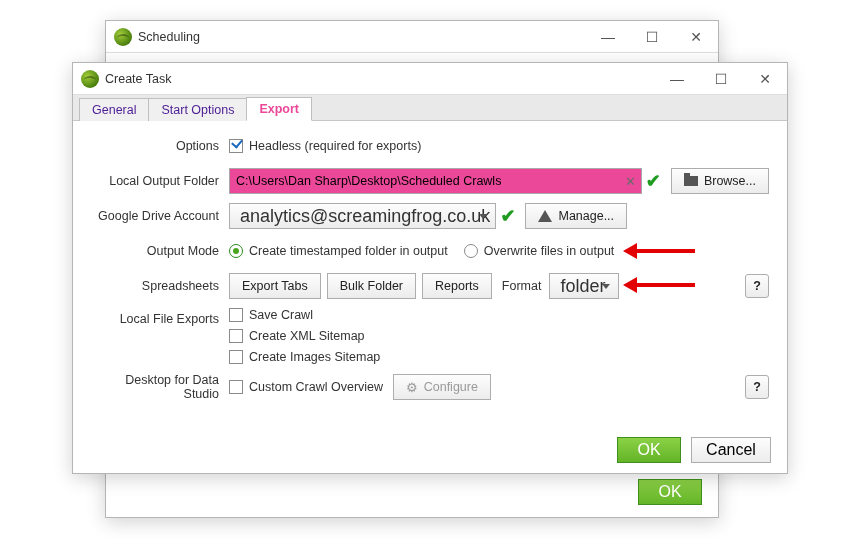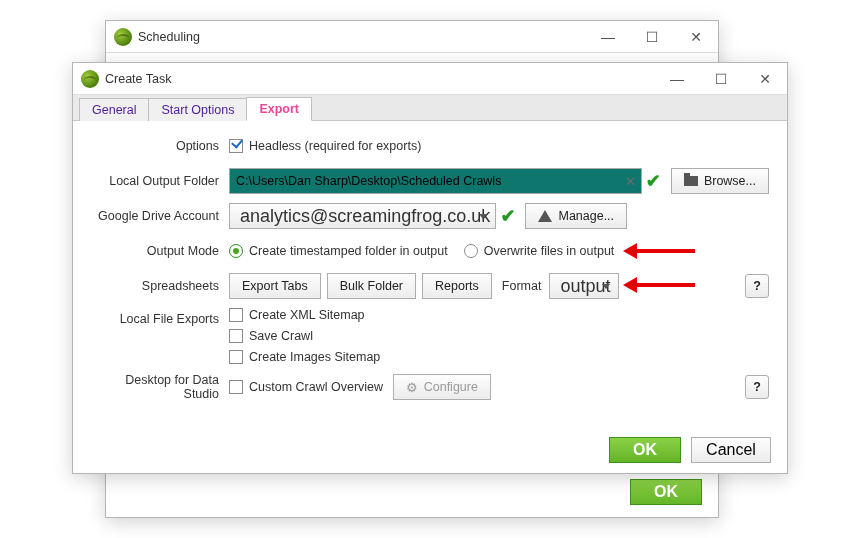--- a/index.html
+++ b/index.html
@@ -50,37 +50,37 @@
 
   .content { padding: 12px 18px 0 18px; font-size: 12.5px; color:#333; }
 
   .row { display:flex; align-items:center; margin-bottom: 9px; min-height:26px; }
   .row .label { width: 138px; text-align:right; padding-right:10px; color:#333; }
   .row.tall { align-items:flex-start; }
   .row.tall .label { padding-top:4px; }
 
   .txt {
     height:26px; border:1px solid #a9a9a9; padding:0 6px; font-size:12.5px;
-    background:#0f766e; flex:1;
+    background:#ec4899; flex:1;
   }
   .txt-wrap { position:relative; flex:1; display:flex; }
   .clear-x {
     position:absolute; right:6px; top:50%; transform:translateY(-50%);
     color:#6b6b6b; font-size:13px; cursor:default;
   }
 
   .btn {
     height:26px; padding:0 12px; border:1px solid #adadad;
     background:linear-gradient(#fdfdfd,#ececec); font-size:12.5px; cursor:default;
     display:inline-flex; align-items:center; gap:6px; color:#222;
   }
   .btn:disabled, .btn.disabled { color:#9a9a9a; }
   .btn-ok {
-    height:26px; width:72px; border:1px solid #3f8f1a;
-    background:linear-gradient(#8bd146,#64b428); color:#fff; font-weight:700;
+    height:26px; width:64px; border:1px solid #3f8f1a;
+    background:linear-gradient(#8bd146,#64b428); color:#fff; font-weight:400;
     display:inline-flex; align-items:center; justify-content:center;
   }
   .btn-cancel {
     height:26px; width:80px; border:1px solid #adadad;
     background:linear-gradient(#fdfdfd,#ececec);
     display:inline-flex; align-items:center; justify-content:center;
   }
 
   .combo {
     height:26px; border:1px solid #adadad; background:linear-gradient(#fdfdfd,#ececec);
@@ -224,36 +224,36 @@
       <div class="label">Spreadsheets</div>
       <span class="btn">Export Tabs</span>
       <span style="width:6px"></span>
       <span class="btn">Bulk Folder</span>
       <span style="width:6px"></span>
       <span class="btn">Reports</span>
       <span style="width:10px"></span>
       <span>Format</span>
       <span style="width:8px"></span>
       <span class="combo" style="min-width:70px">
-        <span>output</span>
+        <span>folder</span>
       </span>
       <span style="flex:1"></span>
       <span class="help">?</span>
     </div>
 
     <div class="row tall">
       <div class="label">Local File Exports</div>
       <div style="flex:1">
         <div style="display:flex;align-items:center;margin-bottom:7px;">
           <span class="check"></span>
-          <span>Create XML Sitemap</span>
+          <span>Save Crawl</span>
         </div>
         <div style="display:flex;align-items:center;margin-bottom:7px;">
           <span class="check"></span>
-          <span>Save Crawl</span>
+          <span>Create XML Sitemap</span>
         </div>
         <div style="display:flex;align-items:center;">
           <span class="check"></span>
           <span>Create Images Sitemap</span>
         </div>
       </div>
     </div>
 
     <div class="row">
       <div class="label">Desktop for Data Studio</div>

